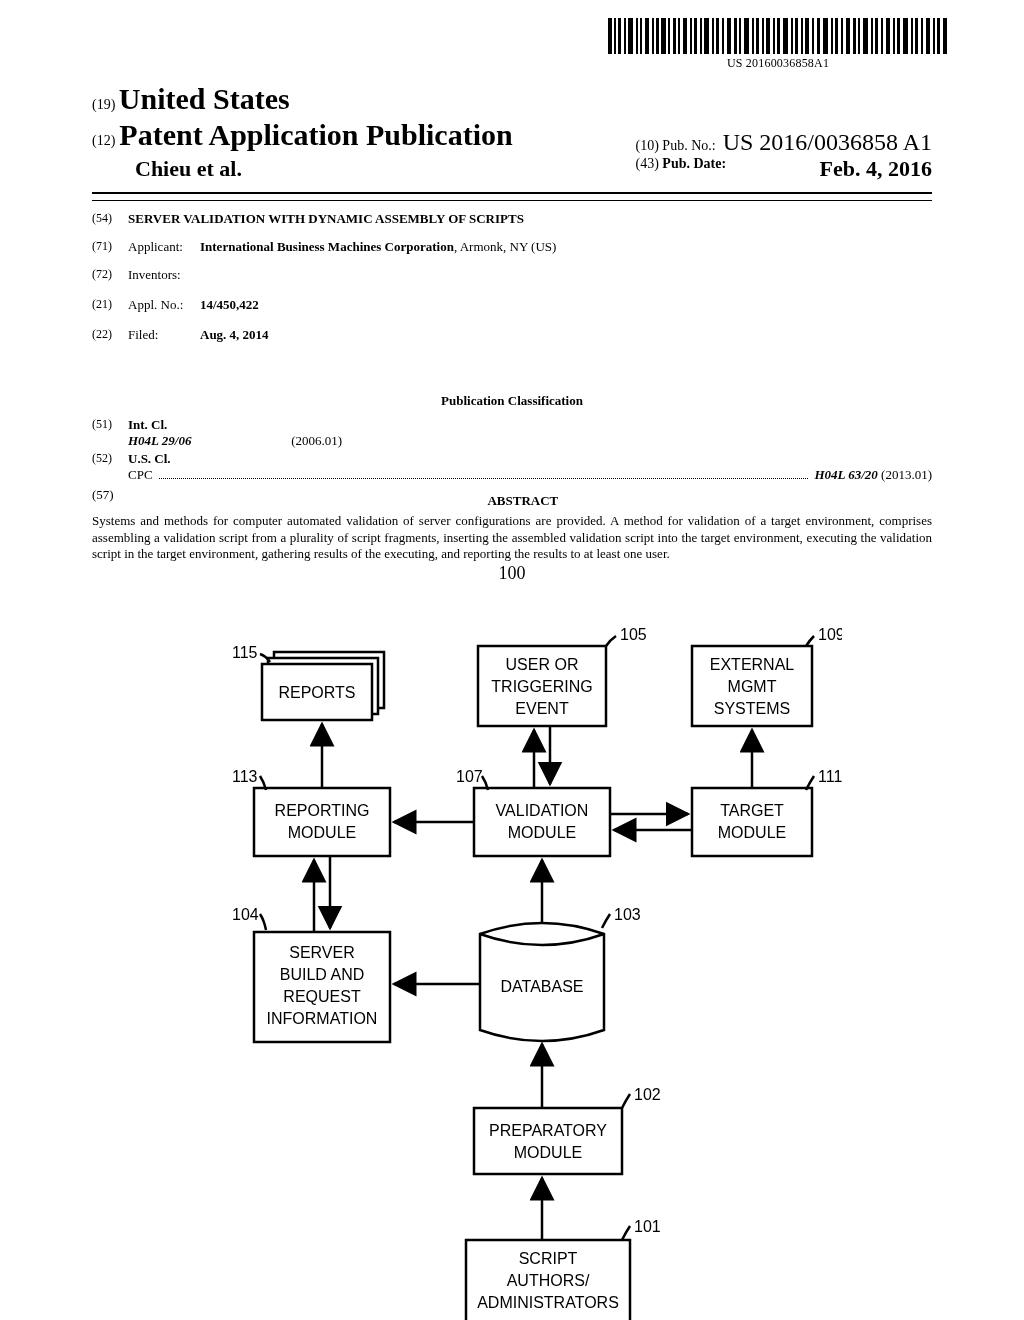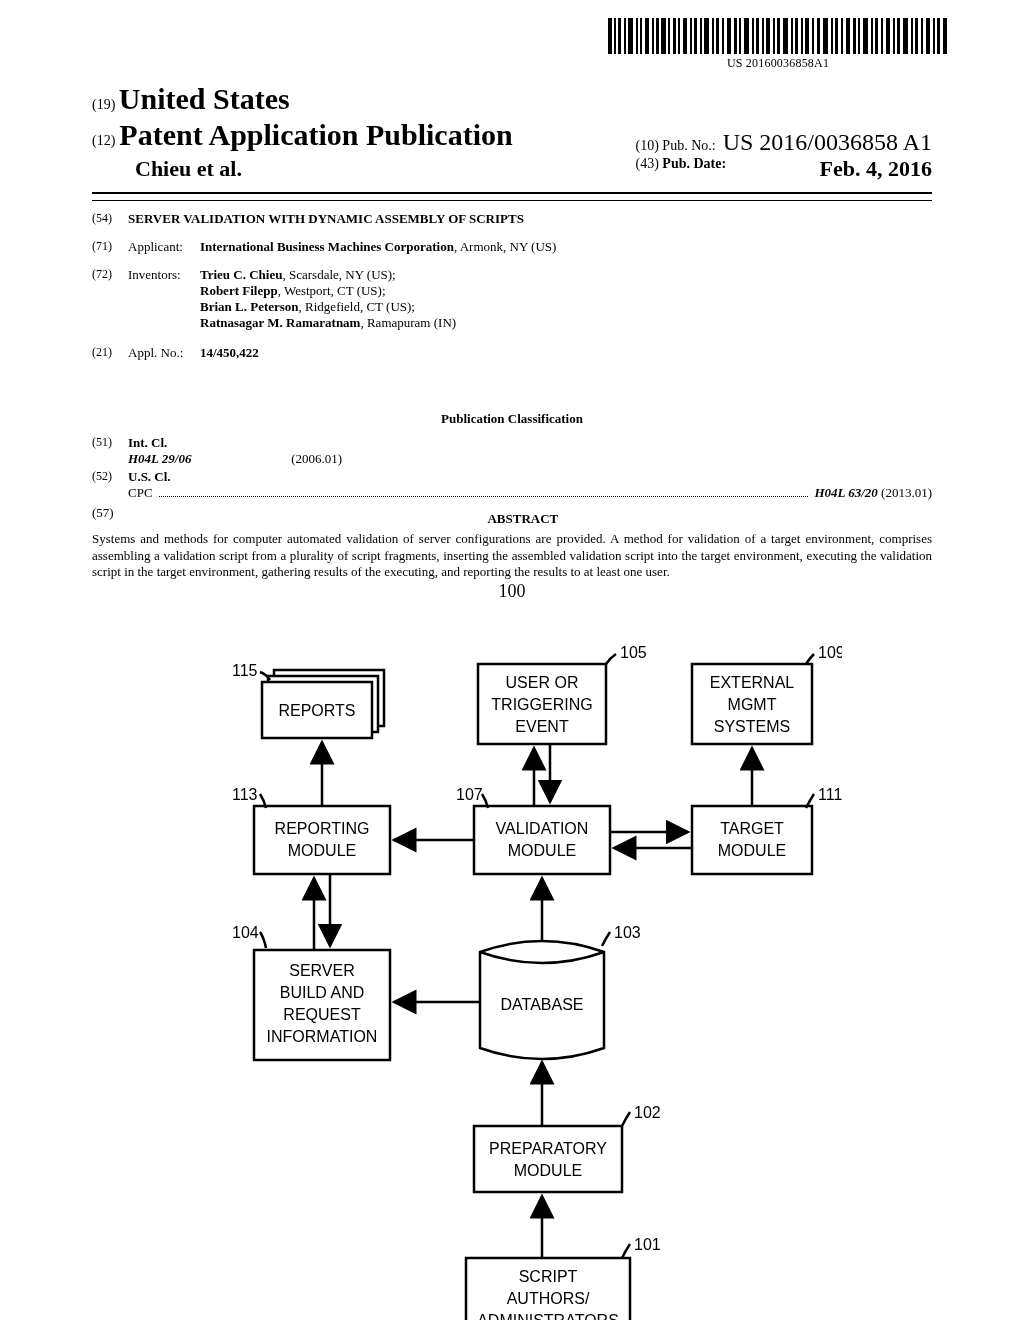--- a/index.html
+++ b/index.html
@@ -259,34 +259,33 @@
         <div class="num">(71)</div>
         <div class="lbl">Applicant:</div>
         <div class="val">
           <b>International Business Machines Corporation</b><span>, Armonk, NY (US)</span>
         </div>
       </div>
 
       <div class="field">
         <div class="num">(72)</div>
         <div class="lbl">Inventors:</div>
-        <div class="val">
-          <b>Trieu C. Chieu</b><span>, Scarsdale, NY (US);</span><br>
-          <b>Robert Filepp</b><span>, Westport, CT (US);</span><br>
-          <b>Brian L. Peterson</b><span>, Ridgefield, CT (US);</span><br>
-          <b>Ratnasagar M. Ramaratnam</b><span>, Ramapuram (IN)</span>
-        </div>
       </div>
 
       <div class="field" style="margin-top:14px;">
         <div class="num">(21)</div>
         <div class="lbl">Appl. No.:</div>
         <div class="val"><b>14/450,422</b></div>
       </div>
 
+      <div class="field" style="margin-top:14px;">
+        <div class="num">(22)</div>
+        <div class="lbl">Filed:</div>
+        <div class="val"><b>Aug. 4, 2014</b></div>
+      </div>
     </div>
 
     <div class="col">
       <div class="pc-heading">Publication Classification</div>
 
       <div class="field" style="margin-bottom:2px;">
         <div class="num">(51)</div>
         <div class="val">
           <b>Int. Cl.</b><br>
           <span style="display:inline-block;width:160px;"><b><i>H04L 29/06</i></b></span>

